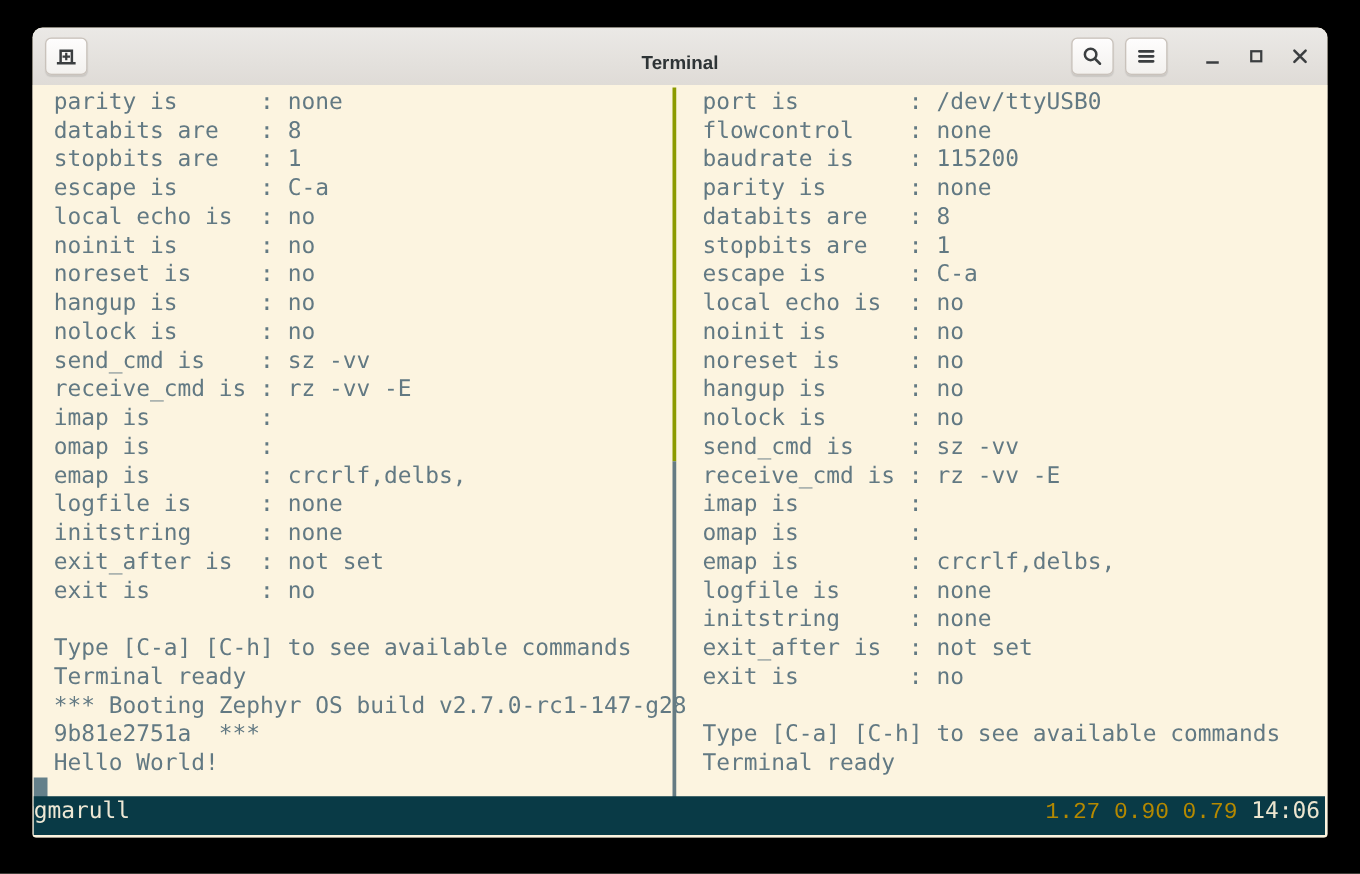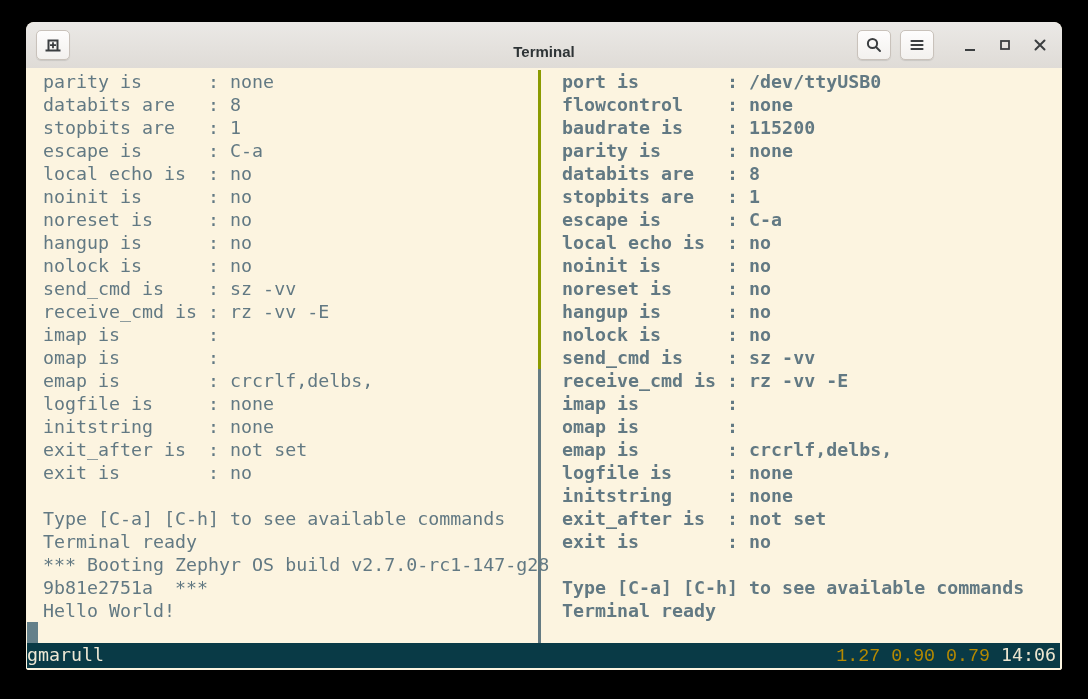--- a/index.html
+++ b/index.html
@@ -71,31 +71,31 @@
   }
   .pane{
     position:absolute;top:2px;margin:0;
     font-family:"DejaVu Sans Mono","Liberation Mono",monospace;
     font-size:18.3px;line-height:23px;
     white-space:pre;
     color:var(--terminal-foreground);
     padding-left:16px;
   }
   .pane-left{left:1px;width:511px;}
-  .pane-right{left:520px;width:515px;font-weight:bold;}
+  .pane-right{left:520px;width:515px;}
   .divider{position:absolute;left:512px;top:2px;width:3px;height:575px;}
   .divider-top{height:299px;background:var(--pane-divider-active);}
   .divider-bottom{height:276px;background:var(--pane-divider-inactive);}
   .cursor{
     position:absolute;left:1px;top:554px;width:11px;height:23px;
     background:var(--cursor-color);
   }
   
   .statusbar{
-    position:absolute;left:1px;right:2px;bottom:2px;height:25px;
+    position:absolute;left:1px;right:2px;bottom:2px;height:31px;
     background:var(--status-background);
     color:var(--status-foreground);
     font-family:"DejaVu Sans Mono","Liberation Mono",monospace;
     font-size:18.3px;line-height:23px;
     white-space:pre;
   }
   .session{position:absolute;left:0;top:0;}
   .win-label{position:absolute;left:385px;top:0;margin-top:36px;}
   .status-right{position:absolute;right:4px;top:0;}
   .load{color:var(--load-color);font-family:Liberation Mono, monospace;}

